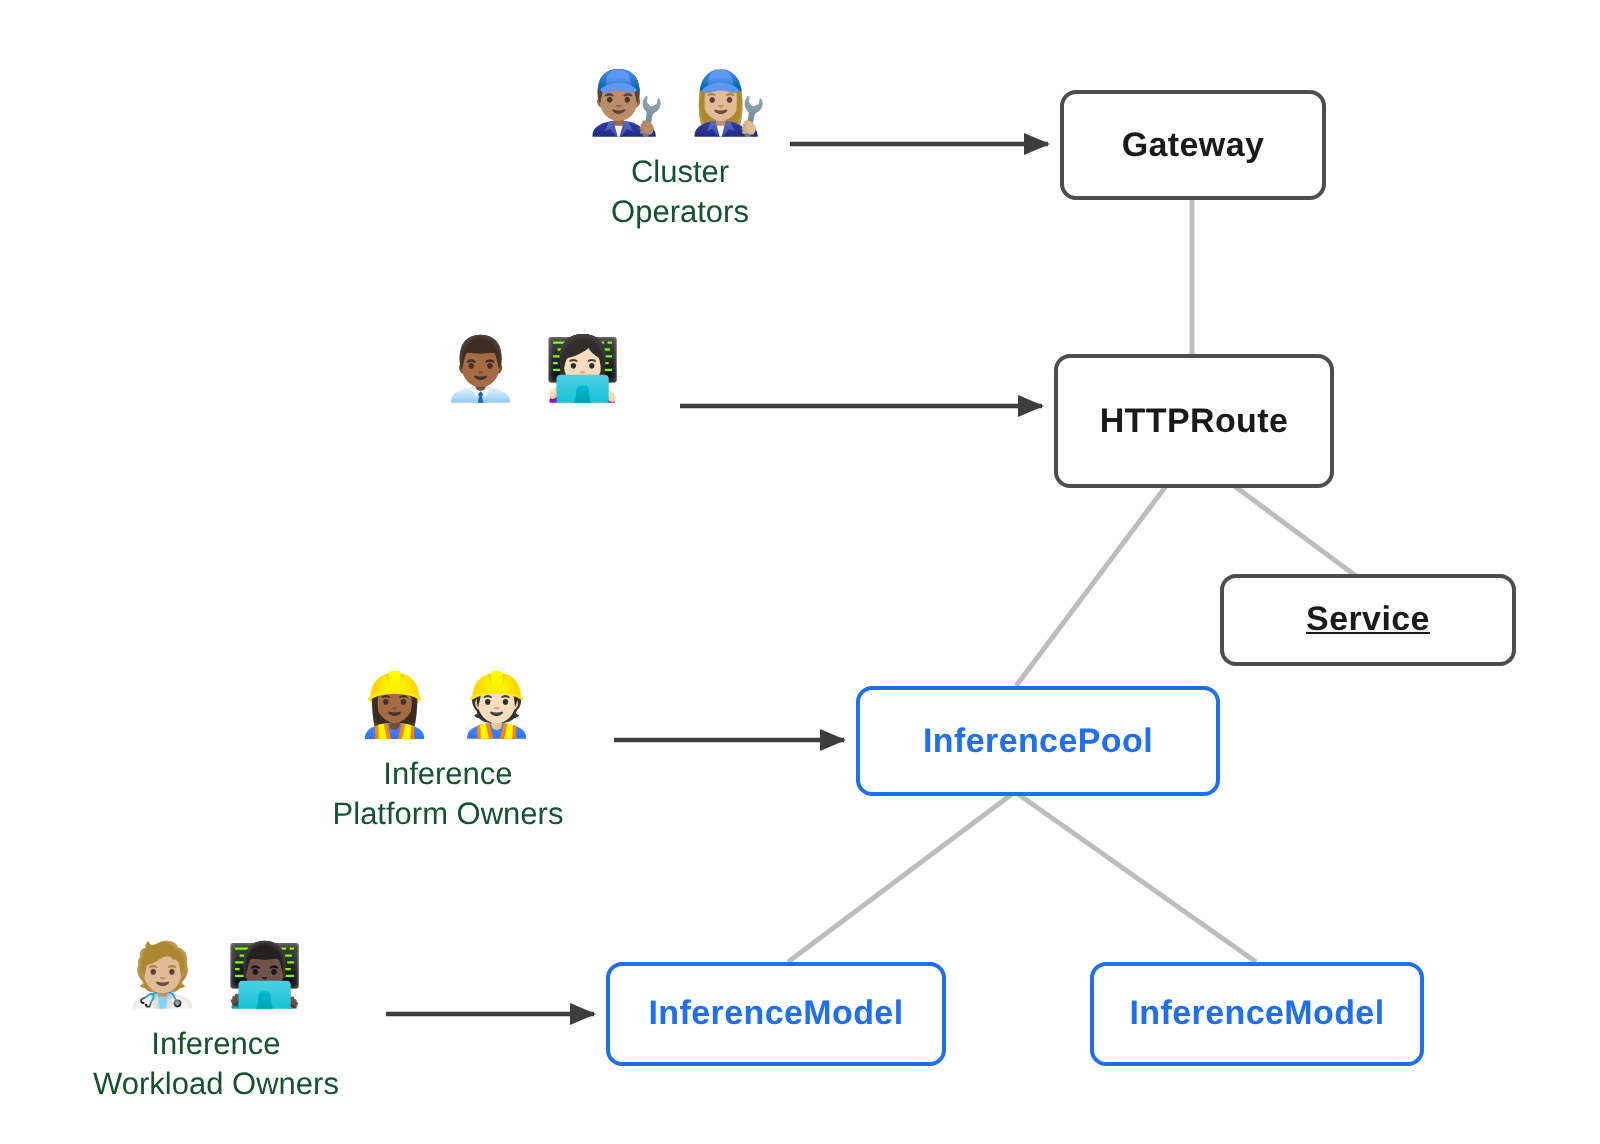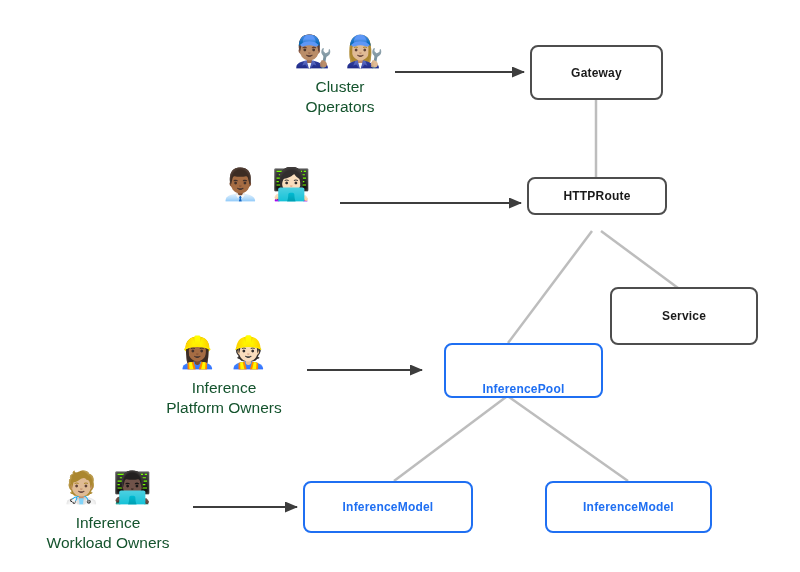--- a/index.html
+++ b/index.html
@@ -20,21 +20,21 @@
   .edge-dark { stroke: #3d3d3d; stroke-width: 2.2; fill: none; }
   .node {
     position: absolute;
     background: #ffffff;
     border: 2.5px solid #4d4d4d;
     border-radius: 8px;
     display: flex;
     align-items: center;
     justify-content: center;
     font-weight: bold;
-    font-size: 12px;
+    font-size: 17px;
     color: #1a1a1a;
     box-sizing: border-box;
     letter-spacing: 0.2px;
   }
   .node.blue {
     border-color: #1f6ff2;
     color: #1f6ff2;
   }
   .persona {
     position: absolute;
@@ -101,29 +101,29 @@
   <div class="persona" style="left:28px; top:466px;">
     <div class="persona-icons">🧑🏼‍⚕️ 👨🏿‍💻</div>
     <div class="persona-label">Inference
 Workload Owners</div>
   </div>
 
   <div class="node" style="left:530px; top:45px; width:133px; height:55px;">
     <span>Gateway</span>
   </div>
 
-  <div class="node" style="left:527px; top:177px; width:140px; height:38px;justify-content:center;">
+  <div class="node" style="left:527px; top:177px; width:140px; height:67px;justify-content:center;">
     <span>HTTPRoute</span>
   </div>
 
-  <div class="node" style="left:610px; top:287px; width:148px; height:58px;">
+  <div class="node" style="left:610px; top:287px; width:148px; height:46px;text-decoration:underline;">
     <span>Service</span>
   </div>
 
-  <div class="node blue" style="left:444px; top:343px; width:159px; height:55px;align-items:flex-end;">
+  <div class="node blue" style="left:428px; top:343px; width:182px; height:55px;">
     <span>InferencePool</span>
   </div>
 
   <div class="node blue" style="left:303px; top:481px; width:170px; height:52px;">
     <span>InferenceModel</span>
   </div>
 
   <div class="node blue" style="left:545px; top:481px; width:167px; height:52px;">
     <span>InferenceModel</span>
   </div>

